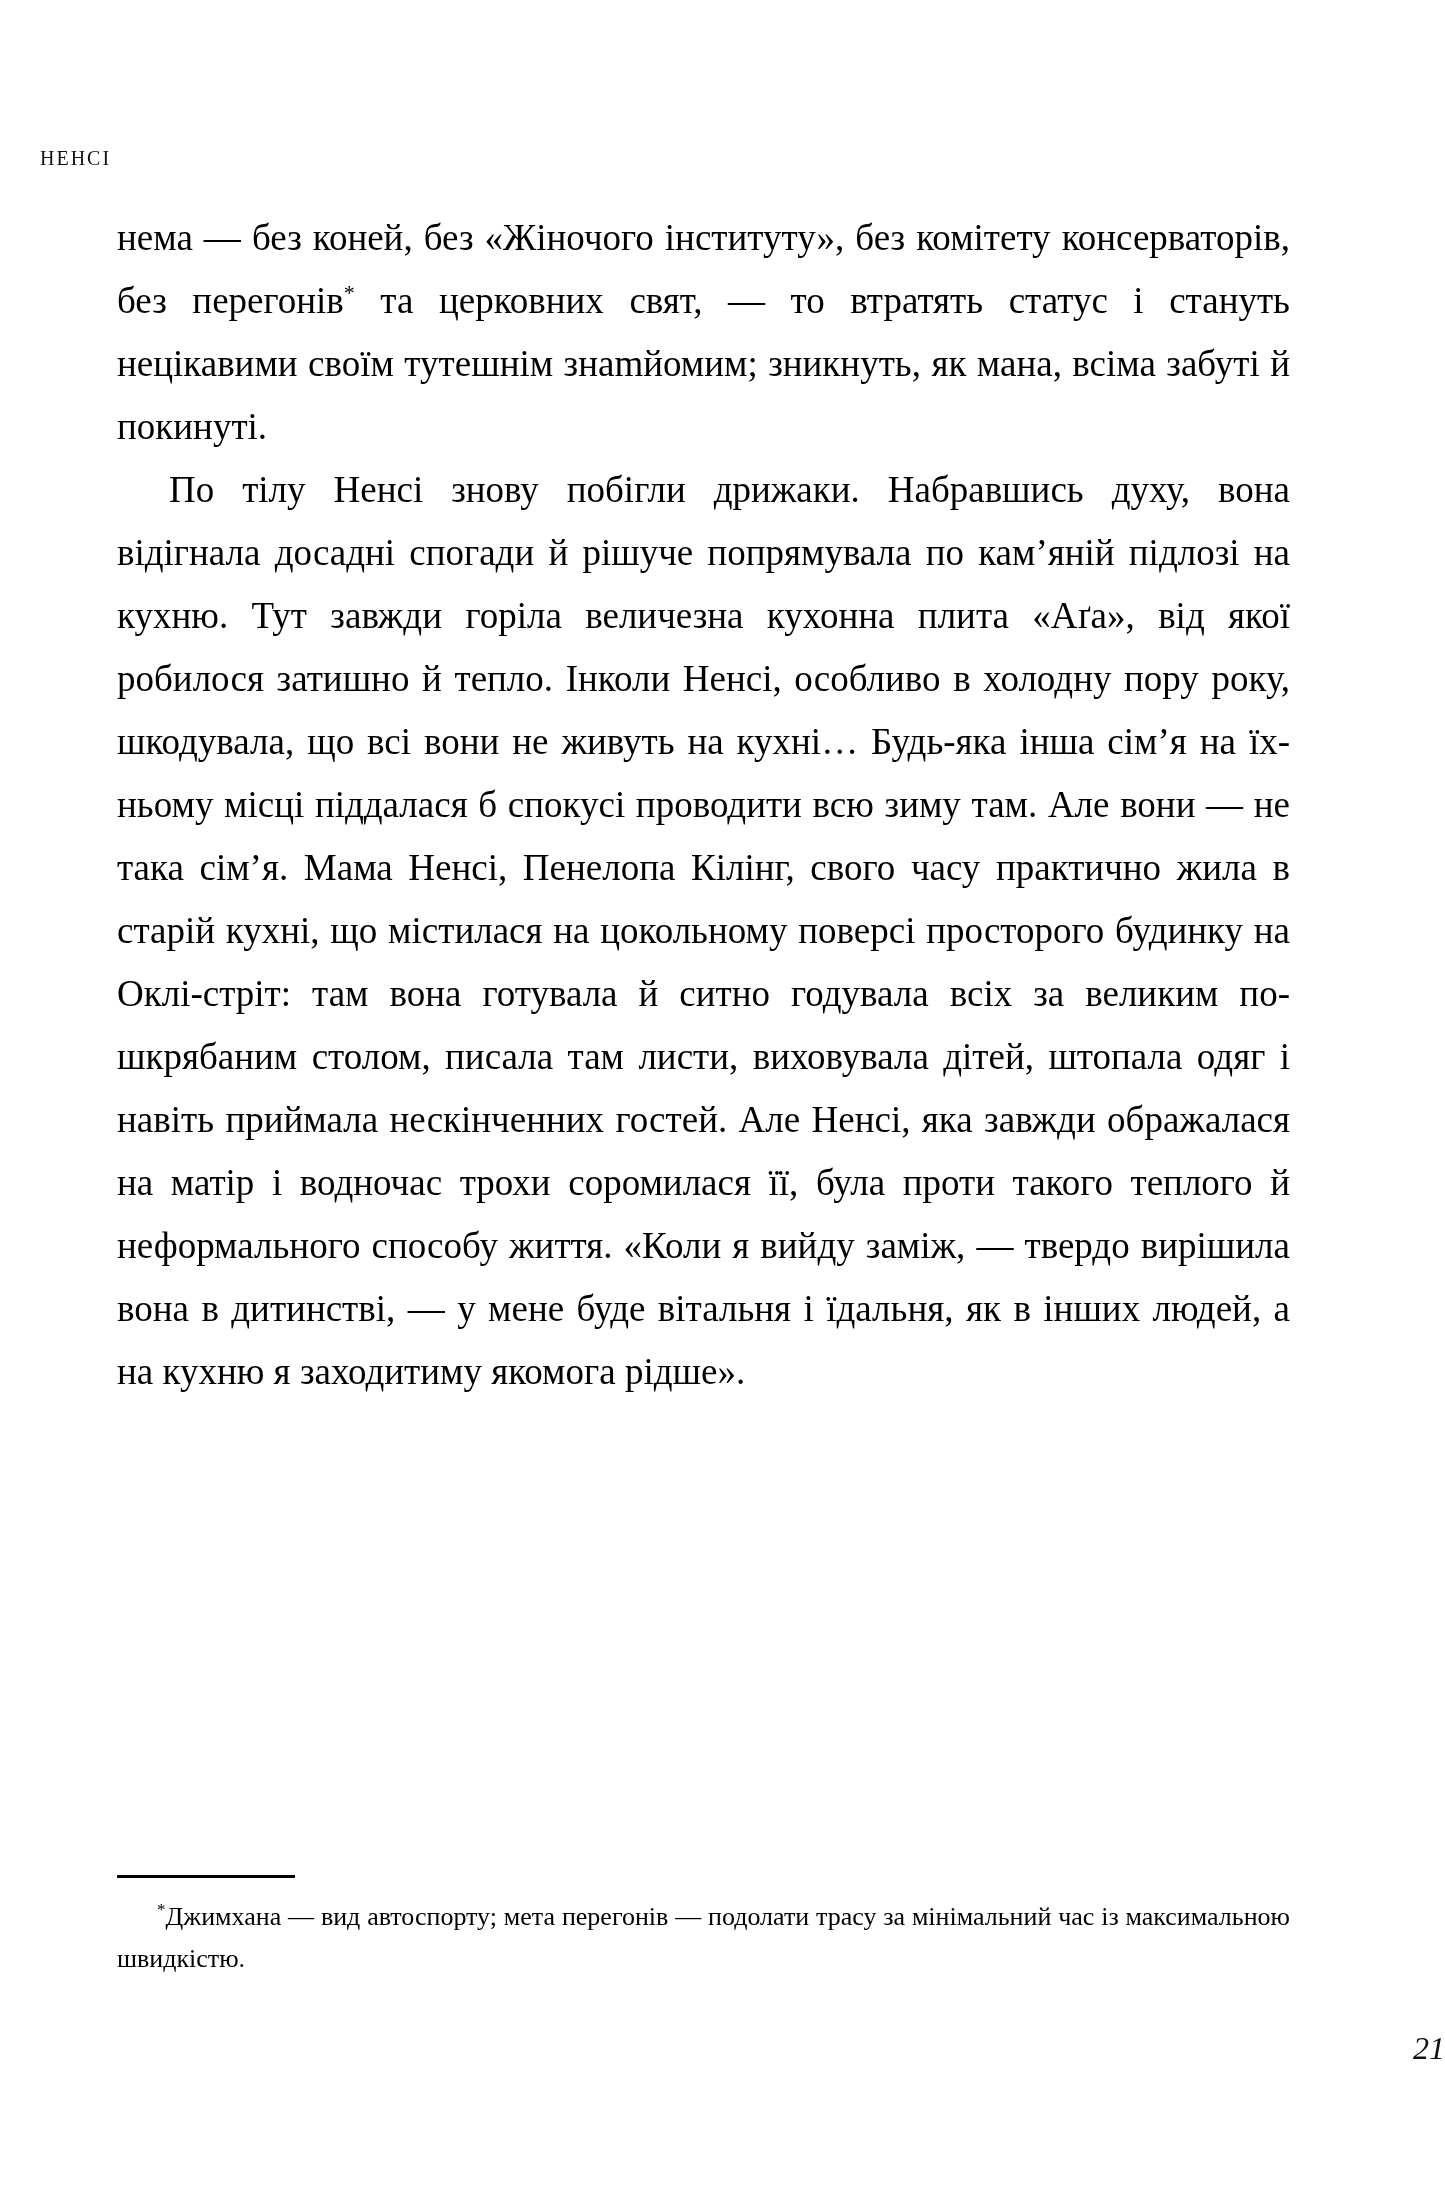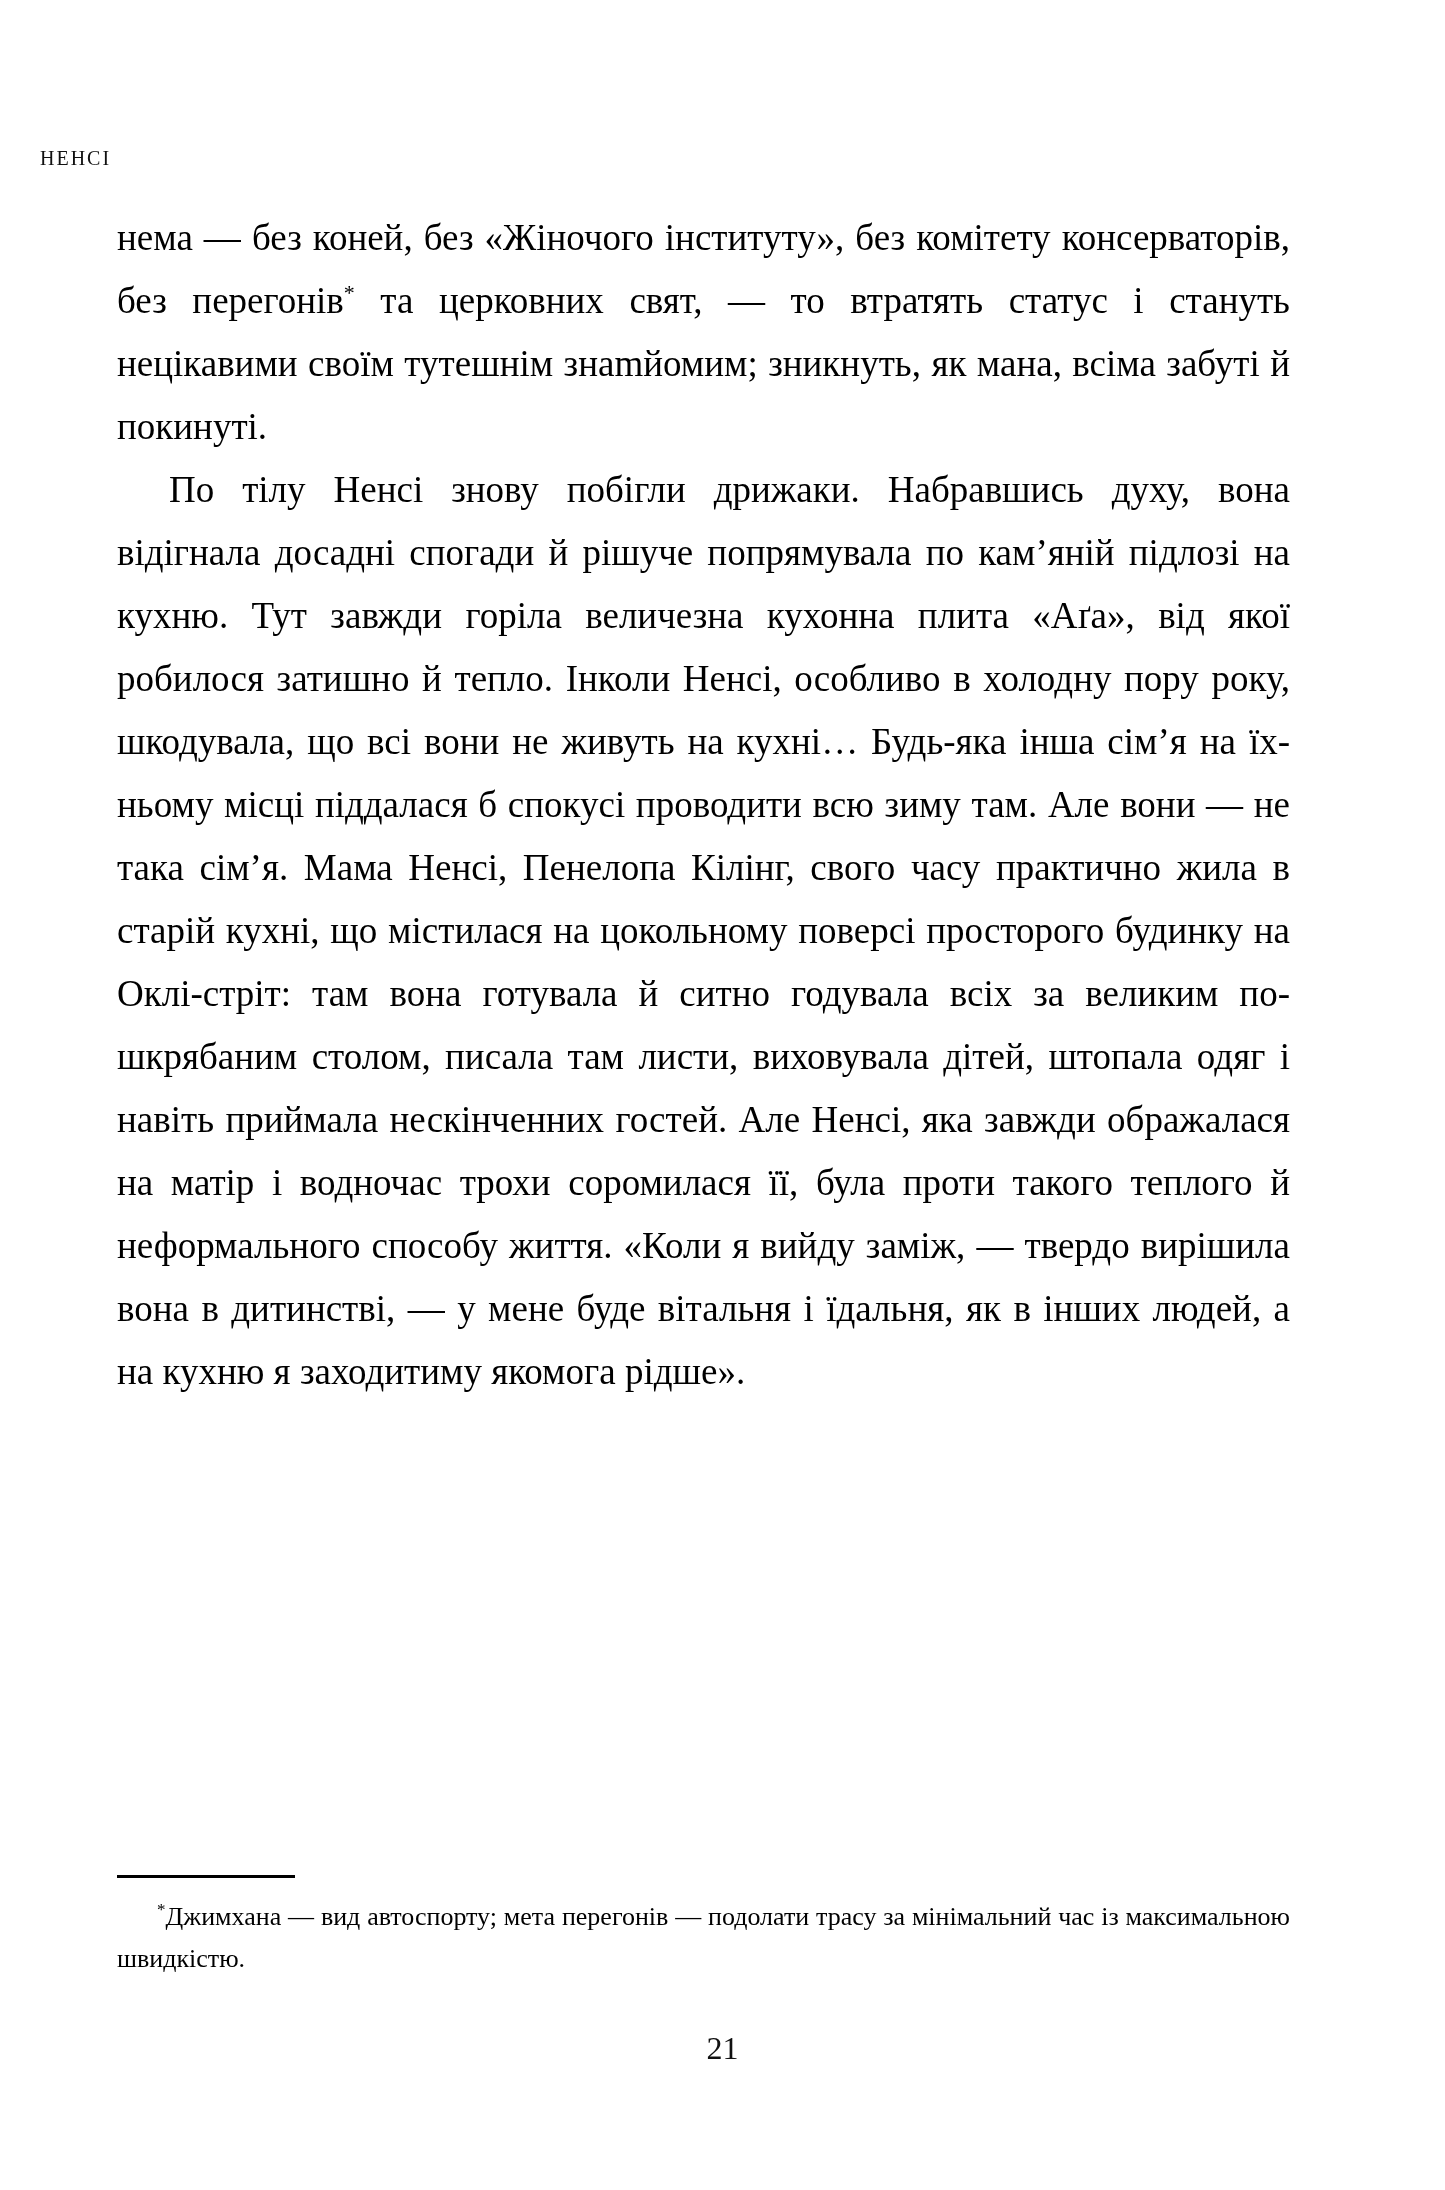--- a/index.html
+++ b/index.html
@@ -92,23 +92,24 @@
     vertical-align: super;
     line-height: 0;
   }
 
   
   .folio {
     position: absolute;
     top: 2030px;
     left: 0;
     width: 1445px;
-    text-align: center;
+    text-align: right;
     font-size: 32px;
     color: #111111;
+    font-style: italic;
   }
 </style>
 </head>
 <body>
 
 <div class="page">
 
   <div class="running-head">
     <span class="rh-text">Ненсі</span>
   </div>

